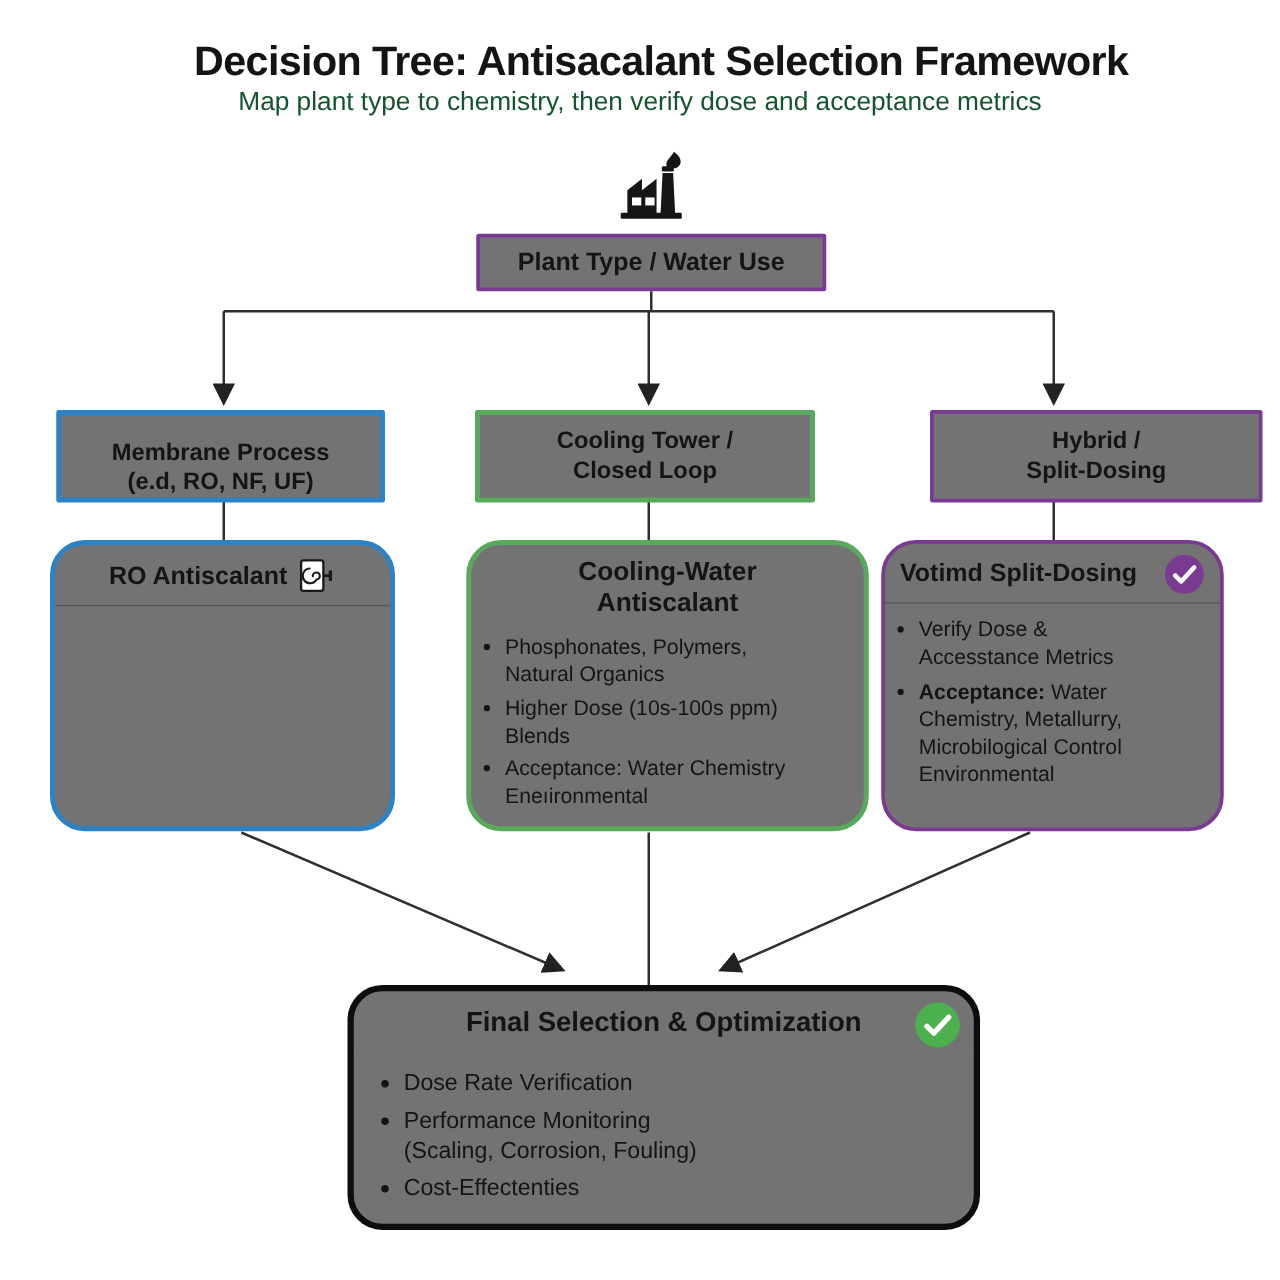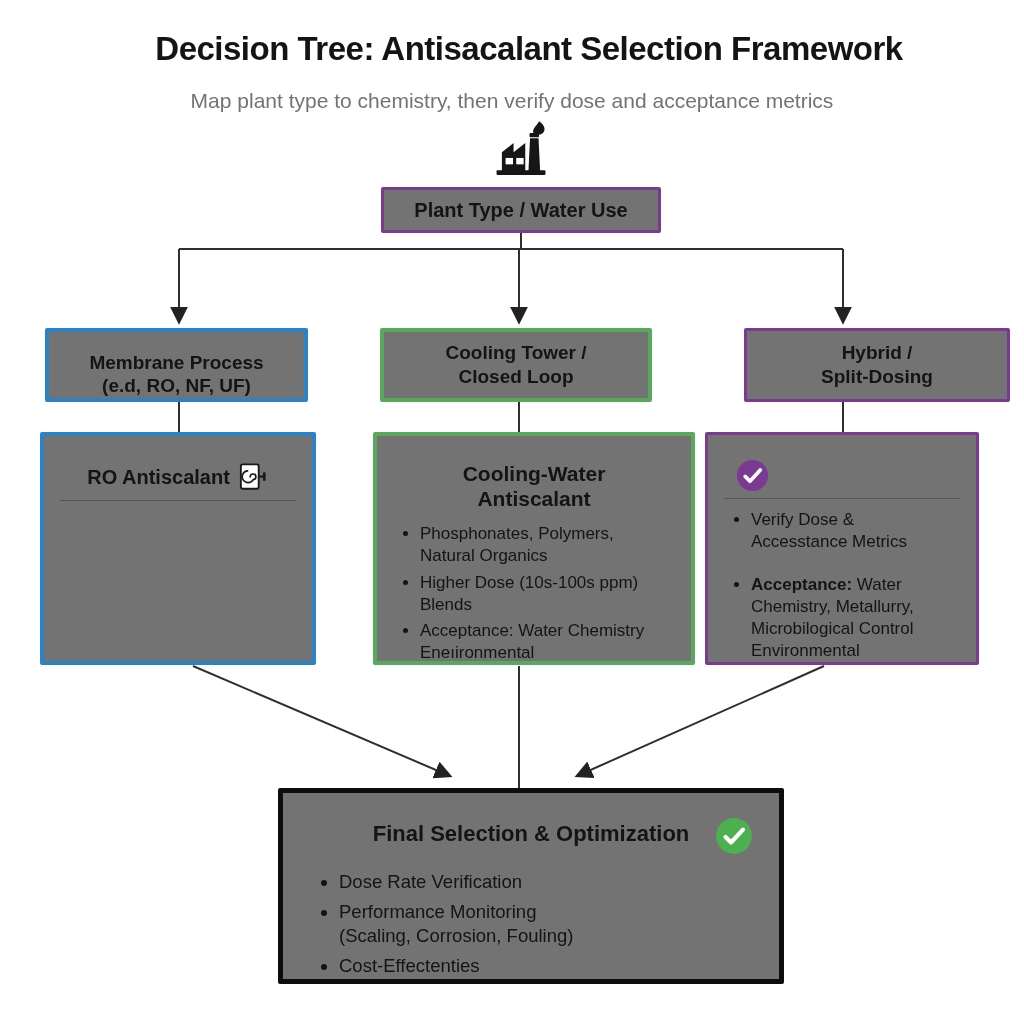--- a/index.html
+++ b/index.html
@@ -1,54 +1,54 @@
 <!DOCTYPE html>
 <html><head>
 <meta charset="utf-8">
 <style>
   html,body{margin:0;padding:0;background:#ffffff;}
   #canvas{position:relative;width:1024px;height:1024px;background:#ffffff;overflow:hidden;
           font-family:"Liberation Sans","DejaVu Sans",sans-serif;color:#141414;}
   
   .title{position:absolute;left:0;right:0;top:30px;text-align:center;
          font-size:33px;font-weight:700;letter-spacing:-0.5px;padding-left:34px;}
-  .subtitle{position:absolute;left:0;right:0;top:89px;text-align:center;
-            font-size:21px;font-weight:400;color:#737373;}
+  .subtitle{position:absolute;left:0;right:0;top:70px;text-align:center;
+            font-size:21px;font-weight:400;color:#14532d;}
   
   #wires{position:absolute;left:0;top:0;z-index:0;}
   
   .box{position:absolute;background:#737373;z-index:1;box-sizing:border-box;border-radius:2px;}
   .nodebox{display:flex;align-items:center;justify-content:center;text-align:center;
            font-weight:700;font-size:19px;line-height:1.25;white-space:pre-line;}
   .b-purple{border:3.5px solid #7b3a92;}
   .b-blue{border:4px solid #2b82c5;align-items:flex-end;}
   .b-green{border:4px solid #58a95c;}
   .b-black{border:5px solid #0d0d0d;}
   
   .plantbox{left:381px;top:187px;width:280px;height:46px;font-size:20px;}
   
   .membranebox{left:45px;top:328px;width:263px;height:74px;}
   .coolingbox{left:380px;top:328px;width:272px;height:74px;}
   .hybridbox{left:744px;top:328px;width:266px;height:74px;}
   
-  .dbox{padding:16px;}
+  .dbox{padding:0;border-radius:28px;}
   .robox{left:40px;top:432px;width:276px;height:233px;}
   .cwbox{left:373px;top:432px;width:322px;height:233px;}
   .vsbox{left:705px;top:432px;width:274px;height:233px;}
   .finalbox{left:278px;top:788px;width:506px;height:196px;}
   .dhead{display:flex;align-items:center;justify-content:center;gap:9px;
          font-weight:700;font-size:20px;padding:9px 10px 7px;position:relative;}
   .dhead.divider{border-bottom:1.5px solid #555;}
   .dhead.spread{justify-content:space-between;padding:8px 12px 6px;}
   .dhead.twolines{white-space:pre-line;text-align:center;line-height:1.2;font-size:21px;padding-bottom:2px;}
   .finalhead{font-size:22px;padding:12px 50px 10px;border-bottom:1.5px solid #777;}
   .finalhead .headtext{flex:1;text-align:center;}
   ul.bullets{margin:10px 0 0;padding-left:27px;list-style:disc;}
   ul.bullets li{white-space:pre-line;font-size:17px;line-height:1.3;margin-bottom:4px;}
-  ul.bullets li.gap{margin-top:21px;}
+  ul.bullets li.gap{margin-top:6px;}
   .bb{font-weight:700;}
   .finalbox ul.bullets{padding-left:40px;margin-top:12px;}
   .finalbox ul.bullets li{font-size:18.5px;margin-bottom:6px;}
   
   .factory{position:absolute;left:487px;top:116px;width:68px;height:68px;z-index:1;}
   .checkwrap{flex:0 0 auto;display:flex;}
 </style>
 </head>
 <body>
 
@@ -132,20 +132,21 @@
 Natural Organics</li>
         <li>Higher Dose (10s-100s ppm)
 Blends</li>
         <li>Acceptance: Water Chemistry
 Eneıironmental</li>
       </ul>
   </div>
 
   <div class="box dbox vsbox b-purple">
     <div class="dhead divider spread">
+      <span>Votimd Split-Dosing</span>
       <span class="checkwrap">
         <svg width="33" height="33" viewBox="0 0 36 36">
           <circle cx="18" cy="18" r="17" fill="#7b3a92" style="fill: rgb(123, 58, 146);"></circle>
           <path d="M10,19 l5.2,5.2 L26.5,12" fill="none" stroke="#fff" stroke-width="4" stroke-linecap="round" stroke-linejoin="round"></path>
         </svg>
       </span>
     </div>
     <ul class="bullets">
         <li>Verify Dose &amp;
 Accesstance Metrics</li>

